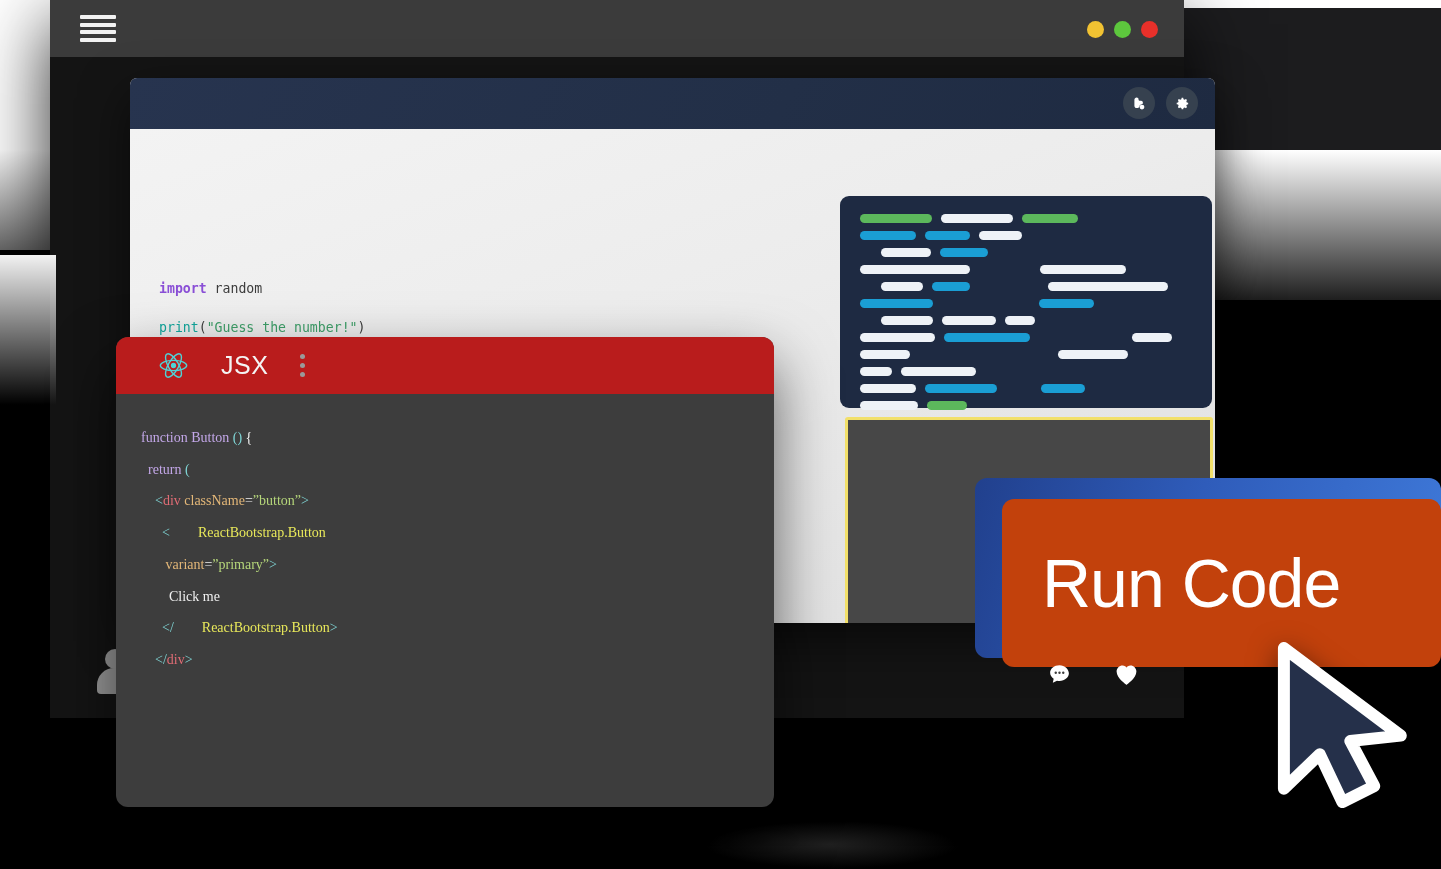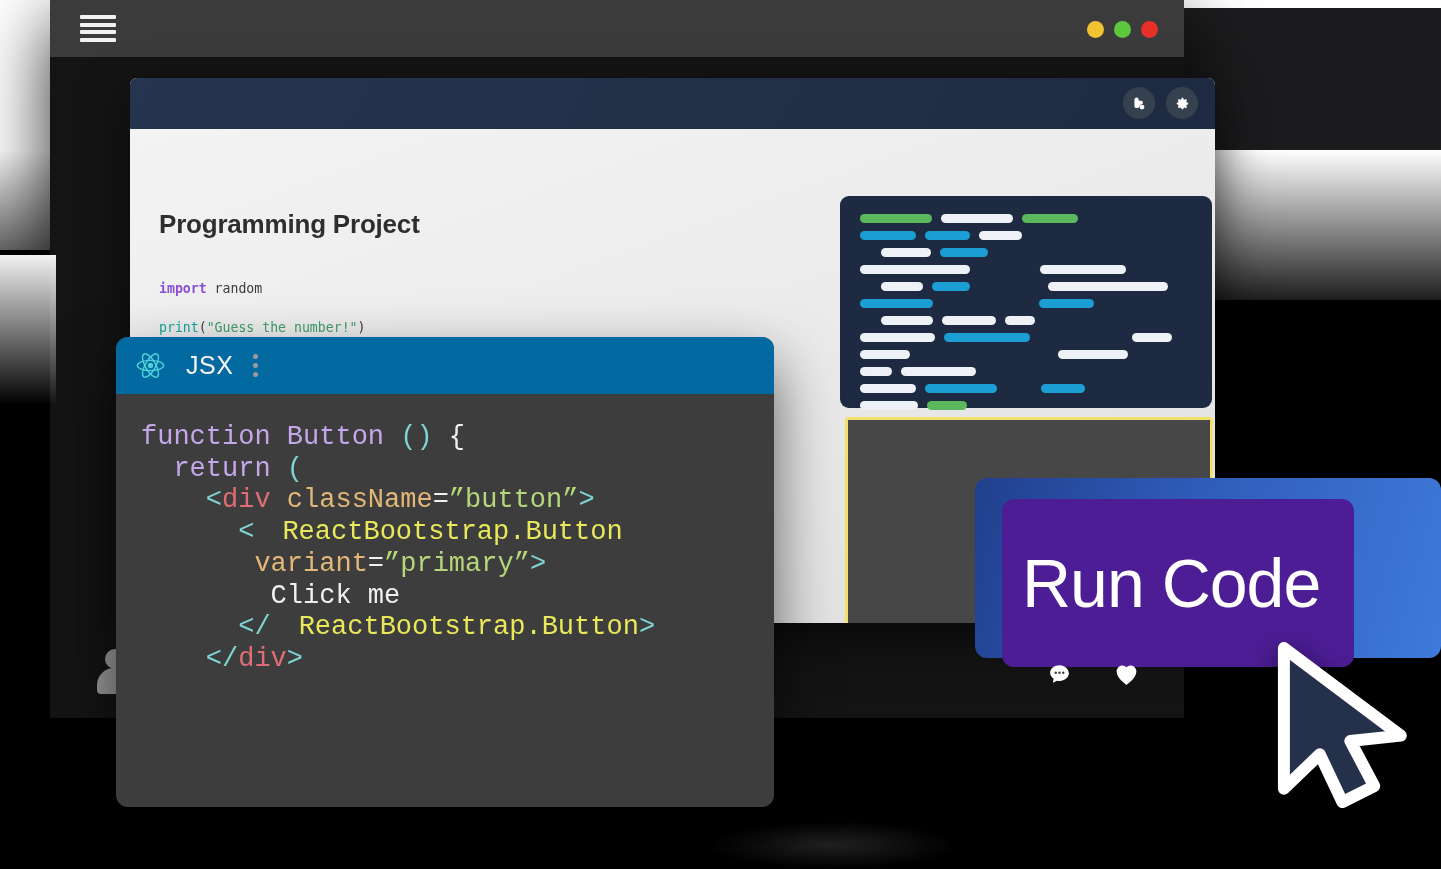--- a/index.html
+++ b/index.html
@@ -204,38 +204,38 @@
     left: 116px; top: 337px;
     width: 658px; height: 470px;
     background: #3d3d3d;
     border-radius: 12px;
     box-shadow: 0 26px 60px rgba(0,0,0,0.6);
     overflow: hidden;
     z-index: 10;
   }
   .jsx-head {
     height: 57px;
-    background: #0369a1;
+    background: #b91c1c;
     display: flex; align-items: center;
-    padding-left: 19px;
-    gap: 20px;
+    padding-left: 42px;
+    gap: 32px;
   }
   .jsx-title {
     color: #f4f4f4;
     font-size: 25px;
     font-weight: 400;
     letter-spacing: 0.5px;
   }
   .kebab { display: flex; flex-direction: column; gap: 4px; cursor: pointer; }
   .kebab span { width: 5px; height: 5px; border-radius: 50%; background: #9a9a9a; }
 
   .jsx-code {
     padding: 28px 16px 0 25px;
-    font-family: Liberation Mono, monospace;
-    font-size: 27px;
+    font-family: Liberation Serif, serif;
+    font-size: 14px;
     line-height: 31.7px;
     white-space: pre;
   }
   .j-kw   { color: #c3a7e8; }
   .j-br   { color: #7fd4d4; }
   .j-tag  { color: #e06c75; }
   .j-attr { color: #e3b778; }
   .j-str  { color: #b5d67a; }
   .j-comp { color: #e8e85a; margin-left: 28px; }
   .j-txt  { color: #f0f0f0; }
@@ -245,25 +245,25 @@
     position: absolute;
     left: 975px; top: 478px;
     width: 466px; height: 180px;
     border-radius: 12px;
     background: linear-gradient(105deg, #21408d 0%, #2f5cba 45%, #3f7ada 100%);
     z-index: 12;
   }
   .run-front {
     position: absolute;
     left: 1002px; top: 499px;
-    width: 352px; height: 168px;
+    width: 439px; height: 168px;
     border-radius: 12px;
-    background: #4c1d95;
+    background: #c2410c;
     display: flex; align-items: center;
-    padding-left: 20px;
+    padding-left: 40px;
     z-index: 13;
     cursor: pointer;
   }
   .run-label {
     color: #ffffff;
     font-size: 68px;
     font-weight: 400;
     letter-spacing: -1px;
   }
 
@@ -331,21 +331,20 @@
       <div class="round-btn gear">
         <svg width="17" height="17" viewBox="0 0 24 24" aria-hidden="true">
           <path fill="#ffffff" d="M12 8.6a3.4 3.4 0 1 0 0 6.8 3.4 3.4 0 0 0 0-6.8zm0 5.2a1.8 1.8 0 1 1 0-3.6 1.8 1.8 0 0 1 0 3.6z"></path>
           <path fill="#ffffff" d="M20 13.1v-2.2l-2-.4a6.4 6.4 0 0 0-.7-1.7l1.1-1.7-1.6-1.6-1.7 1.1a6.4 6.4 0 0 0-1.7-.7l-.4-2h-2.2l-.4 2c-.6.15-1.17.4-1.7.7L7 5.5 5.4 7.1l1.1 1.7c-.3.53-.55 1.1-.7 1.7l-2 .4v2.2l2 .4c.15.6.4 1.17.7 1.7L5.4 17l1.6 1.6 1.7-1.1c.53.3 1.1.55 1.7.7l.4 2h2.2l.4-2c.6-.15 1.17-.4 1.7-.7l1.7 1.1 1.6-1.6-1.1-1.7c.3-.53.55-1.1.7-1.7l2-.4z"></path>
         </svg>
       </div>
     </div>
 
     <div class="editor-body">
 
-      <div class="proj-title">Programming Project</div>
 
       <div class="py-code" id="py-code"><div><span class="kw">import</span><span class="plain"> random</span></div><div>&nbsp;</div><div><span class="fn">print</span><span class="plain">(</span><span class="str">"Guess the number!"</span><span class="plain">)</span></div><div><span class="fn">print</span><span class="plain">(</span><span class="str">"I will think of a number between 1 and 100. Guess what!"</span><span class="plain">)</span></div><div><span class="plain">target_number = random.randint(1, </span><span class="plain">100</span><span class="plain">)</span></div><div><span class="plain">guess = None</span></div><div><span class="kw">while</span></div></div>
 
       <div class="illus" id="illus">
           <div class="ill-row">
             <div class="ib g" style="width: 72px;"></div>
             <div class="ib w" style="width: 72px;"></div>
             <div class="ib g" style="width: 56px;"></div>
           </div>
           <div class="ill-row">

